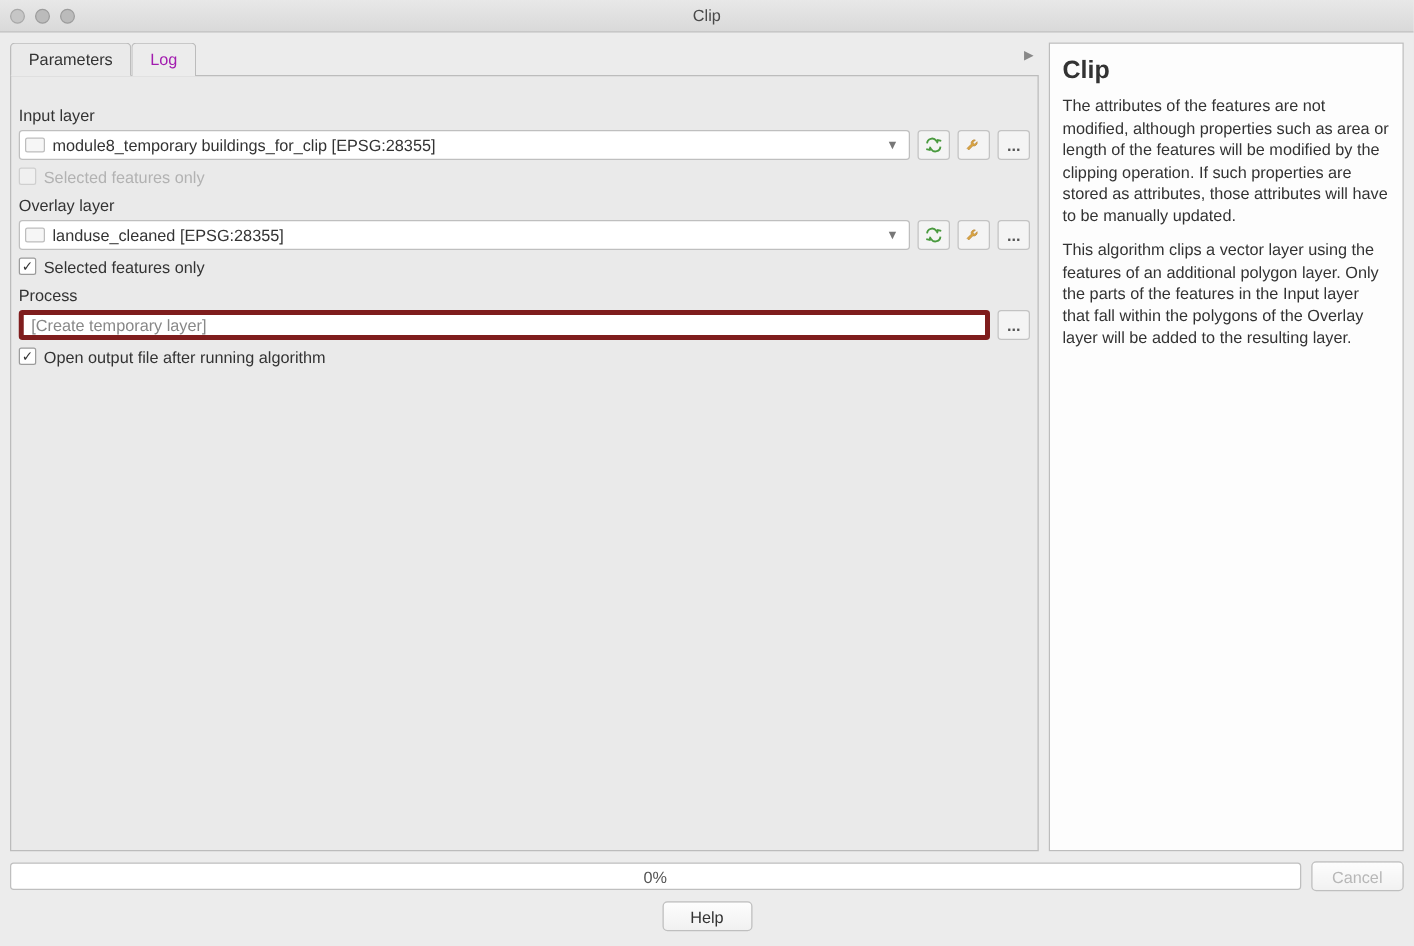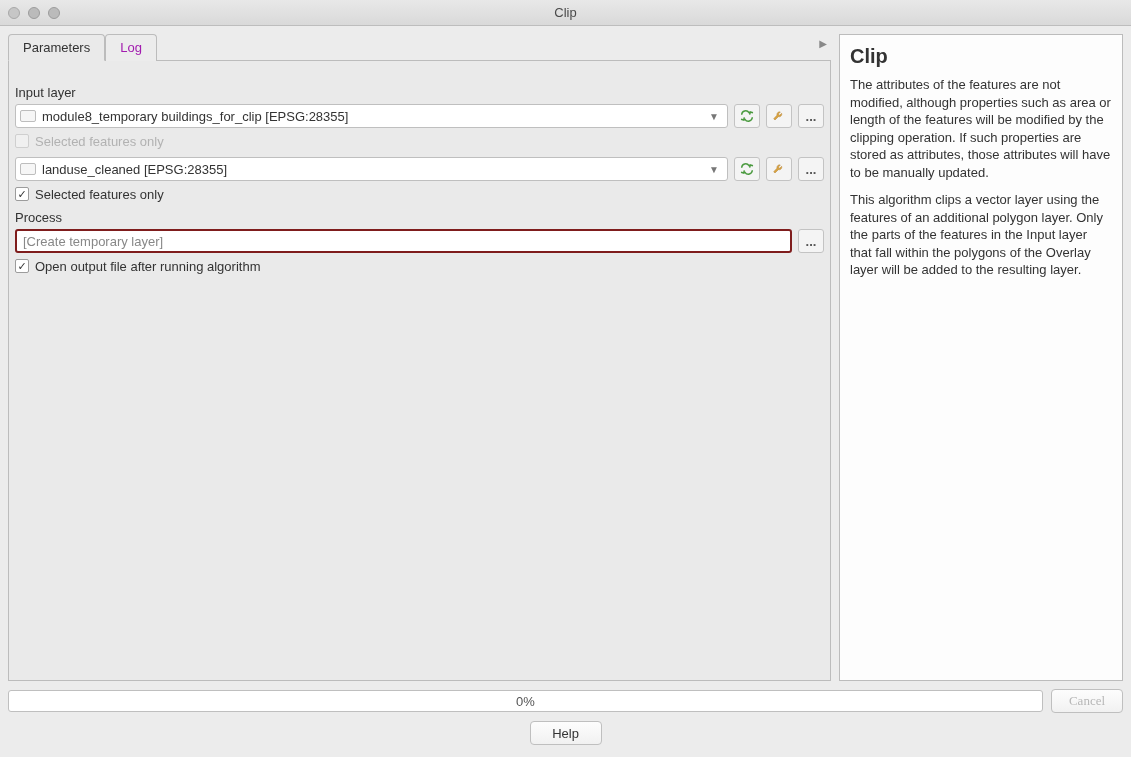--- a/index.html
+++ b/index.html
@@ -120,21 +120,21 @@
     display:flex; align-items:flex-start; gap:6px; margin: 2px 0 8px 0;
   }
   .checkbox {
     width: 14px; height: 14px; border:1px solid #9c9c9c; border-radius:2px;
     background: #fff; display:flex; align-items:center; justify-content:center;
     font-size: 11px; color:#333;
   }
   .checkbox.disabled { border-color: #cfcfcf; background:#f0f0f0;}
   .check-label.disabled { color:#b2b2b2;}
   .textinput {
-    flex:1; height:24px; background:#fff; border:2px solid #7f1d1d; border-radius:3px;
+    flex:1; height:24px; background:#fff; border:4px solid #7f1d1d; border-radius:3px;
     padding: 0 6px; display:flex; align-items:center; color:#888;
   }
   .right-panel {
     width: 284px;
     border: 1px solid #bcbcbc;
     background: #fdfdfd;
     padding: 8px 10px;
     font-size: 13px;
     line-height: 1.35;
   }
@@ -154,21 +154,21 @@
     background:#fff; display:flex; align-items:center; justify-content:center;
     color:#555;
   }
   .btn {
     height: 24px; padding: 0 16px;
     border:1px solid #bfbfbf; border-radius: 4px;
     background: linear-gradient(#fdfdfd,#f1f1f1);
     color:#333; display:flex; align-items:center; justify-content:center;
     min-width: 72px;
   }
-  .btn.disabled { color:#b7b7b7;font-family:Liberation Serif, serif;}
+  .btn.disabled { color:#b7b7b7;}
   .btn.primary { border: 1.5px solid #6da3e4; background: linear-gradient(#fdfdfd,#f1f1f1); text-decoration: underline;}
   .button-row { display:flex; gap:6px; align-items:center;flex-direction:column;}
   .spacer { flex:1; }
 </style>
 </head>
 <body>
 
 <div class="titlebar">
   <div class="traffic">
     <div class="dot red"></div>
@@ -204,20 +204,21 @@
               <path fill="#d9a441" stroke="#b8863b" stroke-width="0.8" d="M14 6a4 4 0 0 0-5 5l-5 5 2 2 5-5a4 4 0 0 0 5-5l-3 3-2-2 3-3z"></path>
             </svg>
         </div>
         <div class="morebtn">...</div>
       </div>
       <div class="check-row">
         <div class="checkbox disabled"></div>
         <span class="check-label disabled">Selected features only</span>
       </div>
 
+      <div class="field-label">Overlay layer</div>
       <div class="row">
         <div class="combo">
           <span class="layericon"></span>
           <span>landuse_cleaned [EPSG:28355]</span>
           <span class="arrow">▼</span>
         </div>
         <div class="iconbtn">
           <svg viewBox="0 0 24 24">
               <path fill="none" stroke="#4a9a3f" stroke-width="2.2" d="M4 10a6 6 0 0 1 11-3l2-1m-1 4l1-4 4 1M20 14a6 6 0 0 1-11 3l-2 1m1-4l-1 4-4-1"></path>
             </svg>

